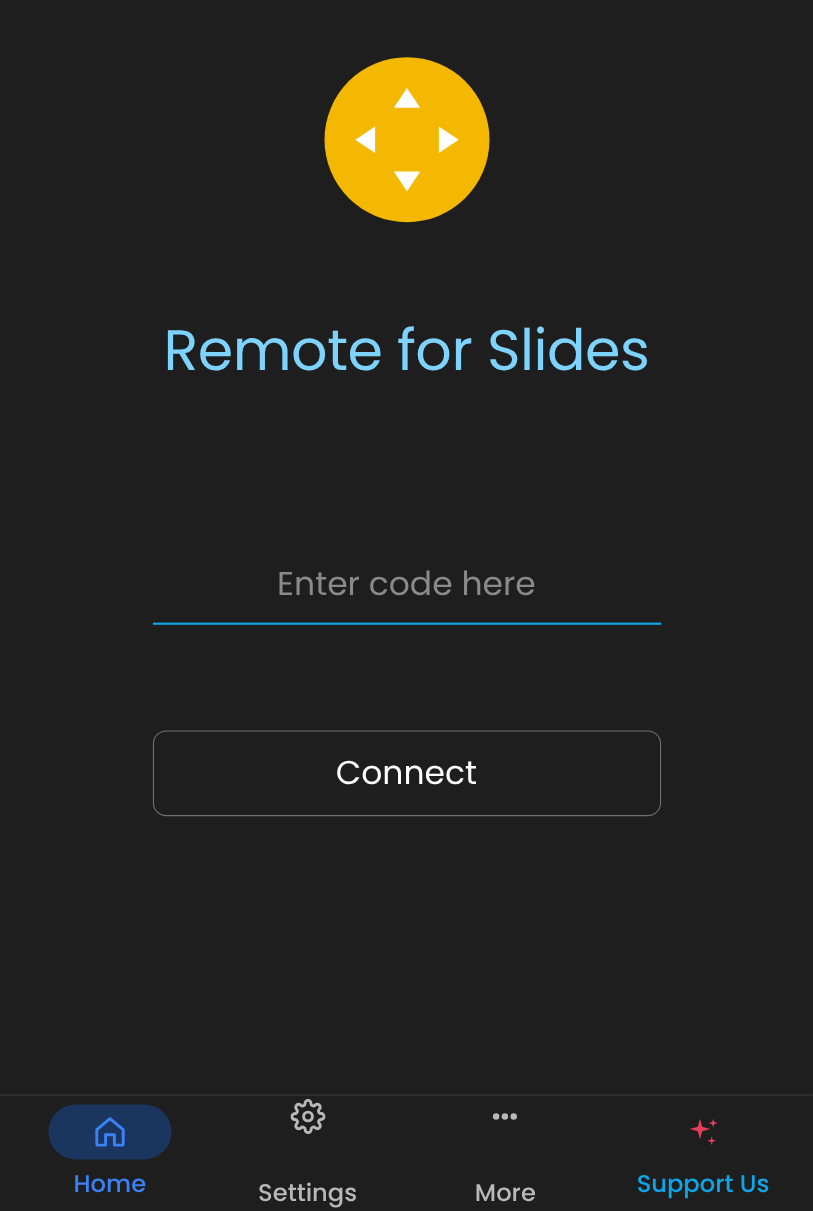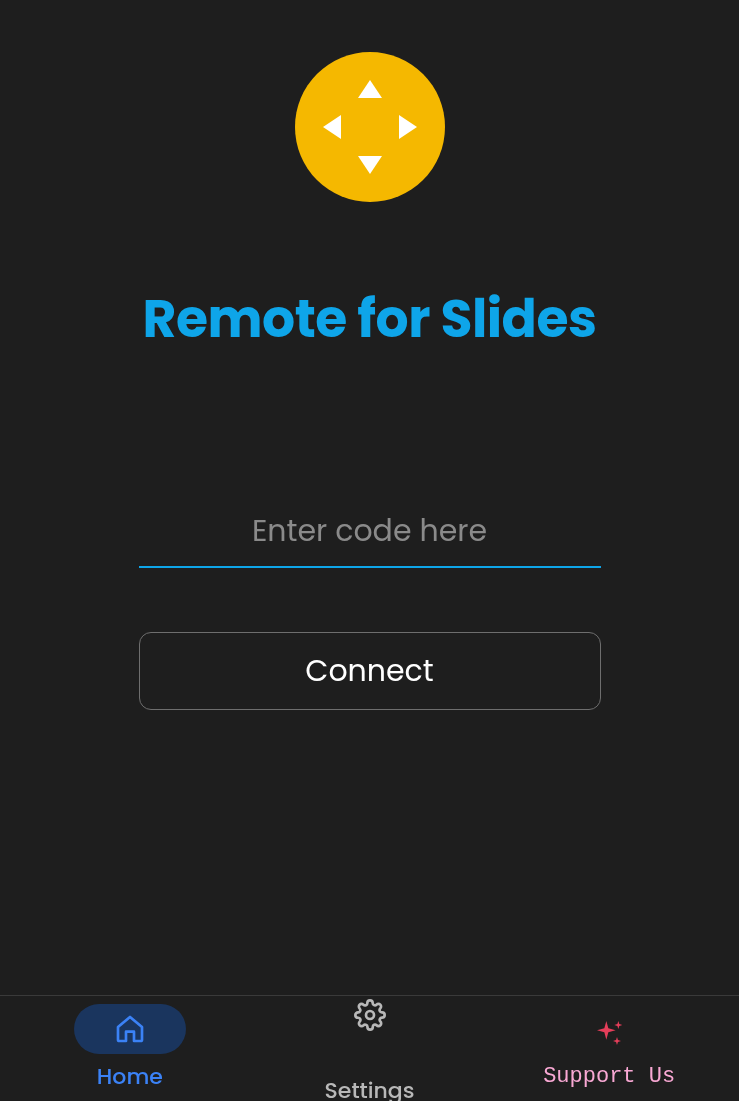--- a/index.html
+++ b/index.html
@@ -61,23 +61,23 @@
       border-color: transparent #ffffff transparent transparent;
     }
     .arrow-right {
       right: 28px;
       top: 50%;
       transform: translateY(-50%);
       border-width: 12px 0 12px 18px;
       border-color: transparent transparent transparent #ffffff;
     }
     .app-title {
-      color: #0ea5e9;
+      color: #7dd3fc;
       font-size: 52px;
-      font-weight: 700;
+      font-weight: 400;
       margin-top: 78px;
       letter-spacing: -0.5px;
     }
     .code-input {
       width: 462px;
       margin-top: 138px;
       background: transparent;
       border: none;
       border-bottom: 2px solid #0ea5e9;
       color: #ffffff;
@@ -96,30 +96,29 @@
       background: transparent;
       border: 1.5px solid #6e6e6e;
       border-radius: 12px;
       color: #ffffff;
       font-size: 30px;
       font-weight: 400;
       cursor: pointer;
       font-family: inherit;
     }
     .connect-button {
-      margin-top: 64px;
+      margin-top: 96px;
     }
     .howto-button {
       margin-top: 30px;
     }
     .bottom-nav {
       height: 106px;
       border-top: 1px solid #3a3a3a;
       display: flex;
-      align-items: center;
       justify-content: space-around;
       padding: 0 10px;
     }
     .nav-item {
       display: flex;
       flex-direction: column;
       align-items: center;
       justify-content: center;
       gap: 6px;
       cursor: pointer;
@@ -141,22 +140,21 @@
       font-weight: 500;
     }
     .nav-label.home {
       color: #3b82f6;
     }
     .nav-label.default {
       color: #b8b8b8;
       margin-top: 28px;
     }
     .nav-label.support {
-      color: #f9a8d4;
-      font-family: Liberation Mono, monospace;
+      color: #0ea5e9;
     }
     .icon-svg {
       width: 32px;
       height: 32px;
     }
   </style>
 </head>
 <body>
 
 <div class="main-content">
@@ -188,20 +186,30 @@
   <div class="nav-item">
     <div class="nav-icon-wrapper">
       <svg class="icon-svg" viewBox="0 0 24 24" fill="none" stroke="#b8b8b8" stroke-width="2" stroke-linecap="round" stroke-linejoin="round">
         <circle cx="12" cy="12" r="3"></circle>
         <path d="M19.4 15a1.65 1.65 0 0 0 .33 1.82l.06.06a2 2 0 0 1 0 2.83 2 2 0 0 1-2.83 0l-.06-.06a1.65 1.65 0 0 0-1.82-.33 1.65 1.65 0 0 0-1 1.51V21a2 2 0 0 1-2 2 2 2 0 0 1-2-2v-.09A1.65 1.65 0 0 0 9 19.4a1.65 1.65 0 0 0-1.82.33l-.06.06a2 2 0 0 1-2.83 0 2 2 0 0 1 0-2.83l.06-.06a1.65 1.65 0 0 0 .33-1.82 1.65 1.65 0 0 0-1.51-1H3a2 2 0 0 1-2-2 2 2 0 0 1 2-2h.09A1.65 1.65 0 0 0 4.6 9a1.65 1.65 0 0 0-.33-1.82l-.06-.06a2 2 0 0 1 0-2.83 2 2 0 0 1 2.83 0l.06.06a1.65 1.65 0 0 0 1.82.33H9a1.65 1.65 0 0 0 1-1.51V3a2 2 0 0 1 2-2 2 2 0 0 1 2 2v.09a1.65 1.65 0 0 0 1 1.51 1.65 1.65 0 0 0 1.82-.33l.06-.06a2 2 0 0 1 2.83 0 2 2 0 0 1 0 2.83l-.06.06a1.65 1.65 0 0 0-.33 1.82V9a1.65 1.65 0 0 0 1.51 1H21a2 2 0 0 1 2 2 2 2 0 0 1-2 2h-.09a1.65 1.65 0 0 0-1.51 1z"></path>
       </svg>
     </div>
     <span class="nav-label default">Settings</span>
   </div>
 
+  <div class="nav-item">
+    <div class="nav-icon-wrapper">
+      <svg class="icon-svg" viewBox="0 0 24 24" fill="#b8b8b8">
+        <circle cx="6" cy="12" r="2.2"></circle>
+        <circle cx="12" cy="12" r="2.2"></circle>
+        <circle cx="18" cy="12" r="2.2"></circle>
+      </svg>
+    </div>
+    <span class="nav-label default">More</span>
+  </div>
 
   <div class="nav-item">
     <div class="nav-icon-wrapper">
       <svg class="icon-svg" viewBox="0 0 24 24" fill="#e53e5a">
         <path d="M10 3 L11.5 8.5 L17 10 L11.5 11.5 L10 17 L8.5 11.5 L3 10 L8.5 8.5 Z"></path>
         <path d="M19 3 L19.7 5.3 L22 6 L19.7 6.7 L19 9 L18.3 6.7 L16 6 L18.3 5.3 Z"></path>
         <path d="M18 15 L18.7 17.3 L21 18 L18.7 18.7 L18 21 L17.3 18.7 L15 18 L17.3 17.3 Z"></path>
       </svg>
     </div>
     <span class="nav-label support">Support Us</span>

